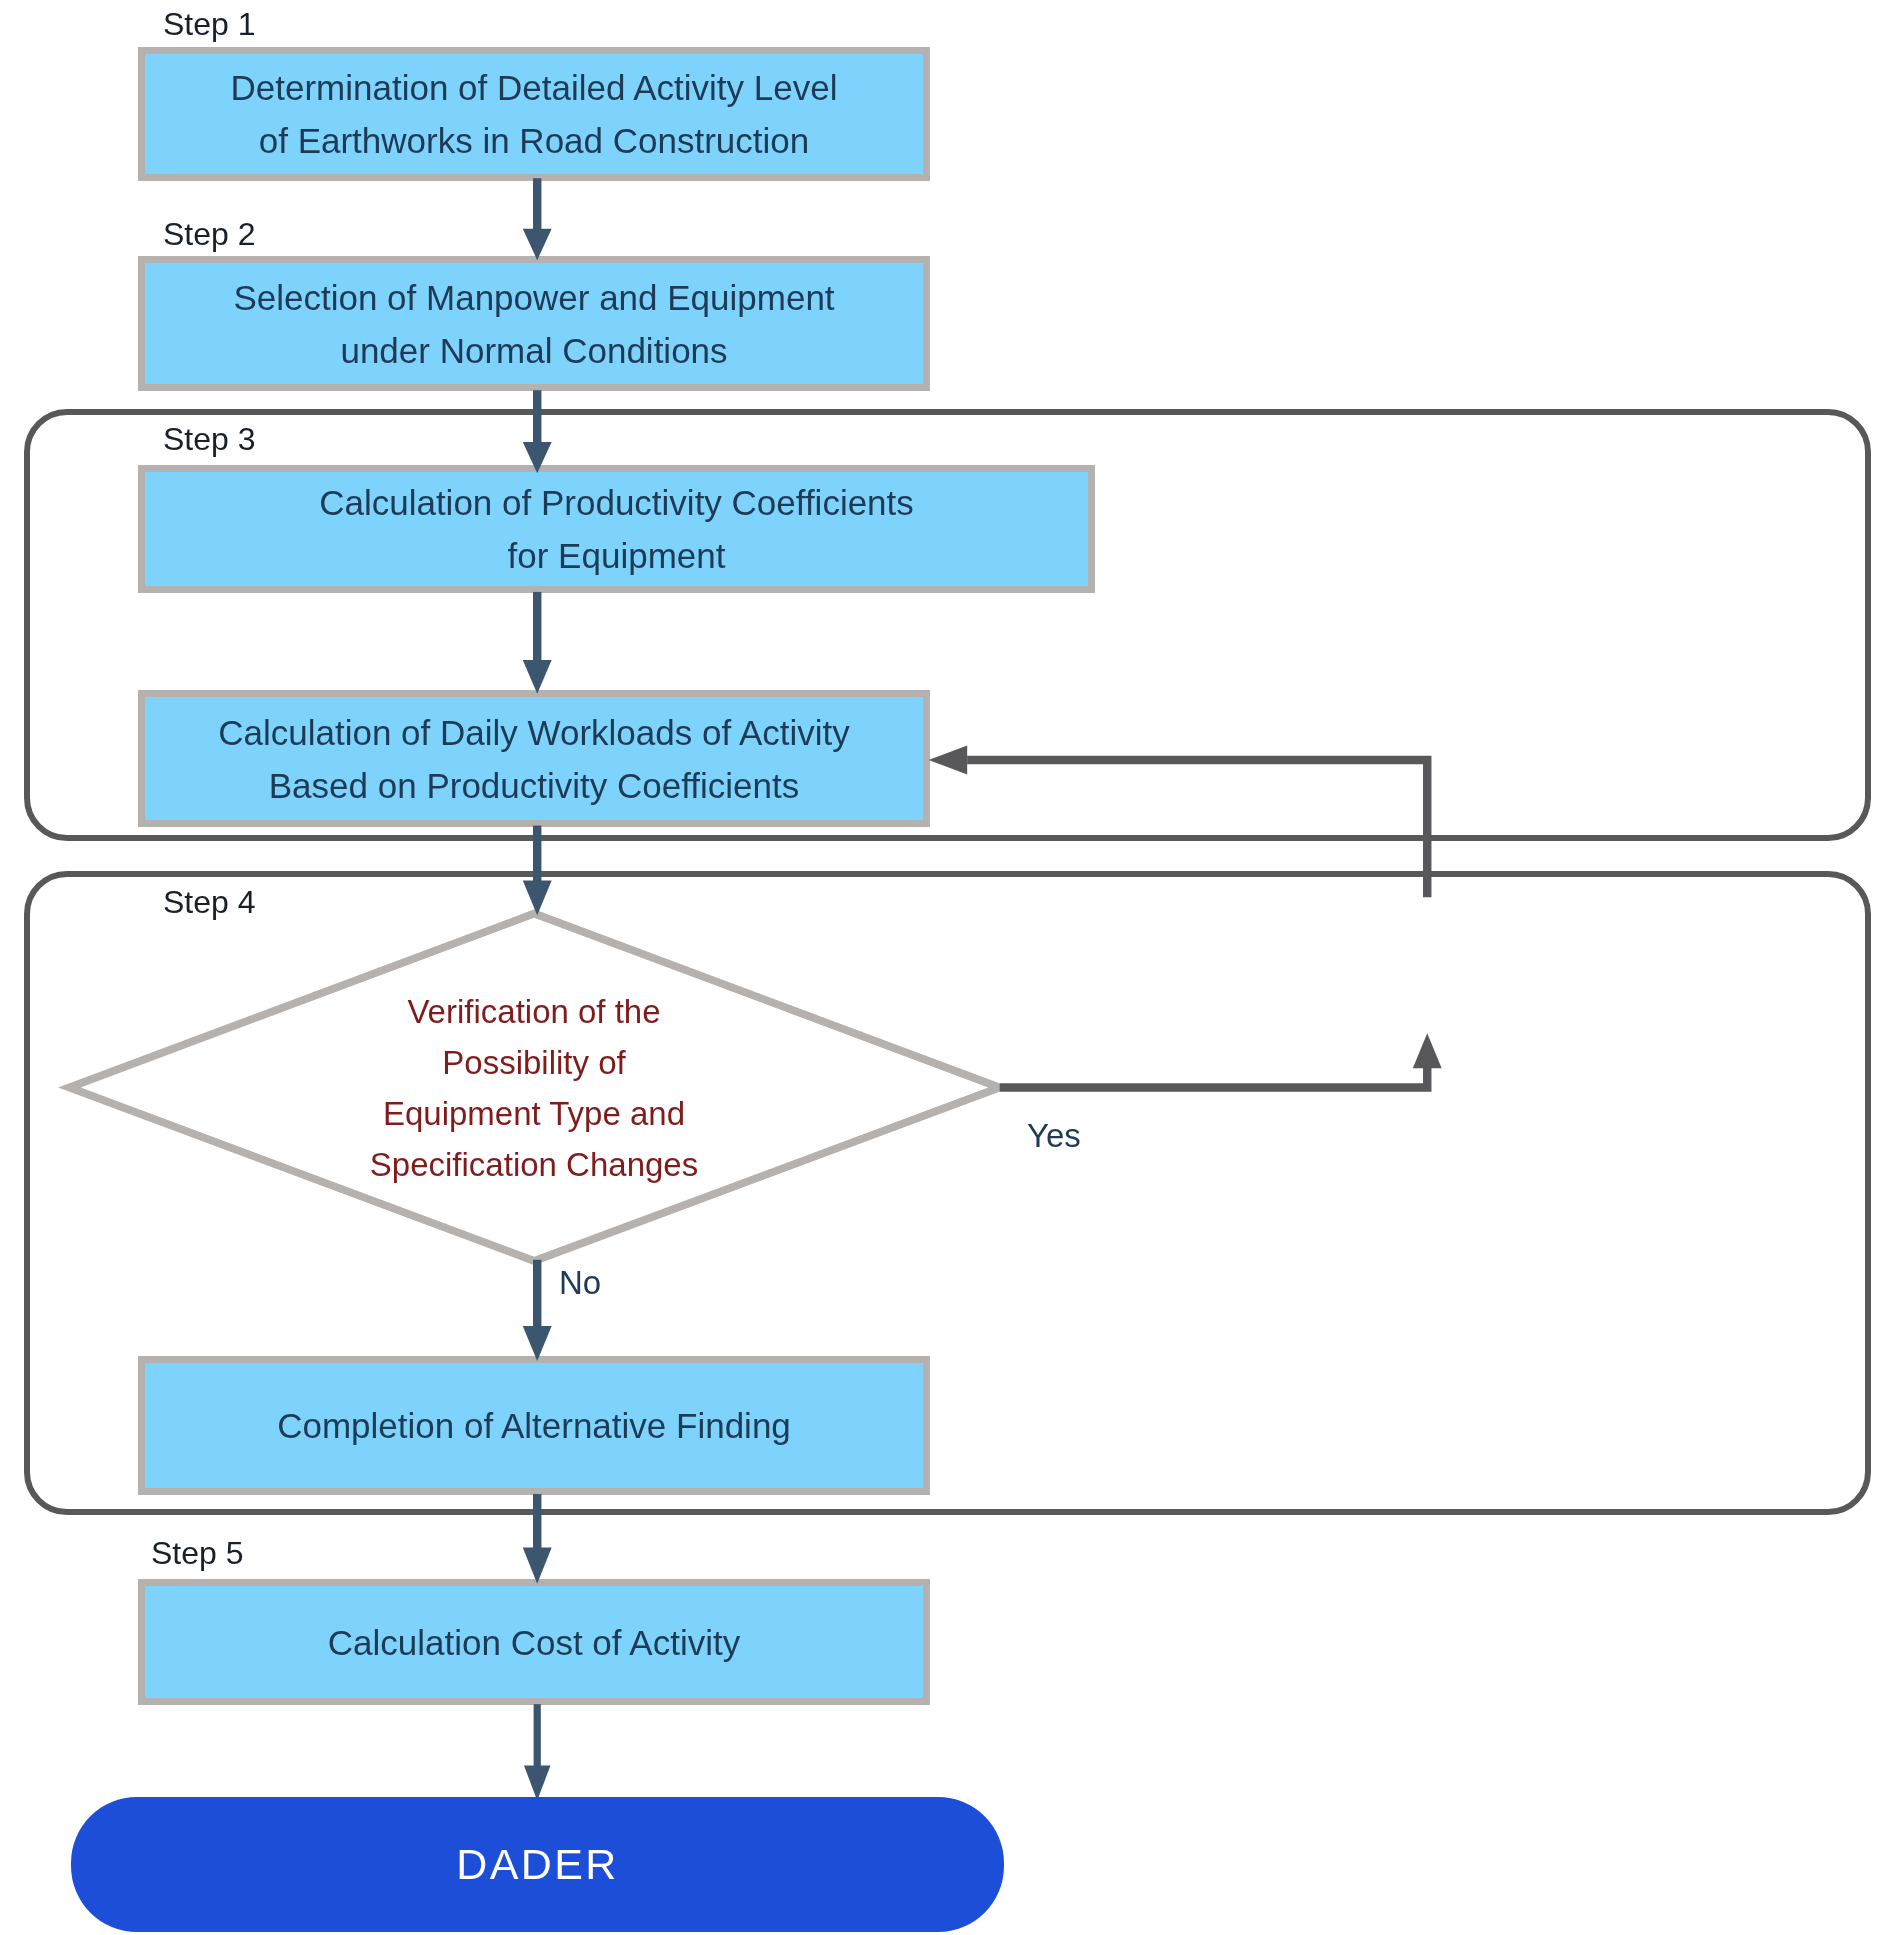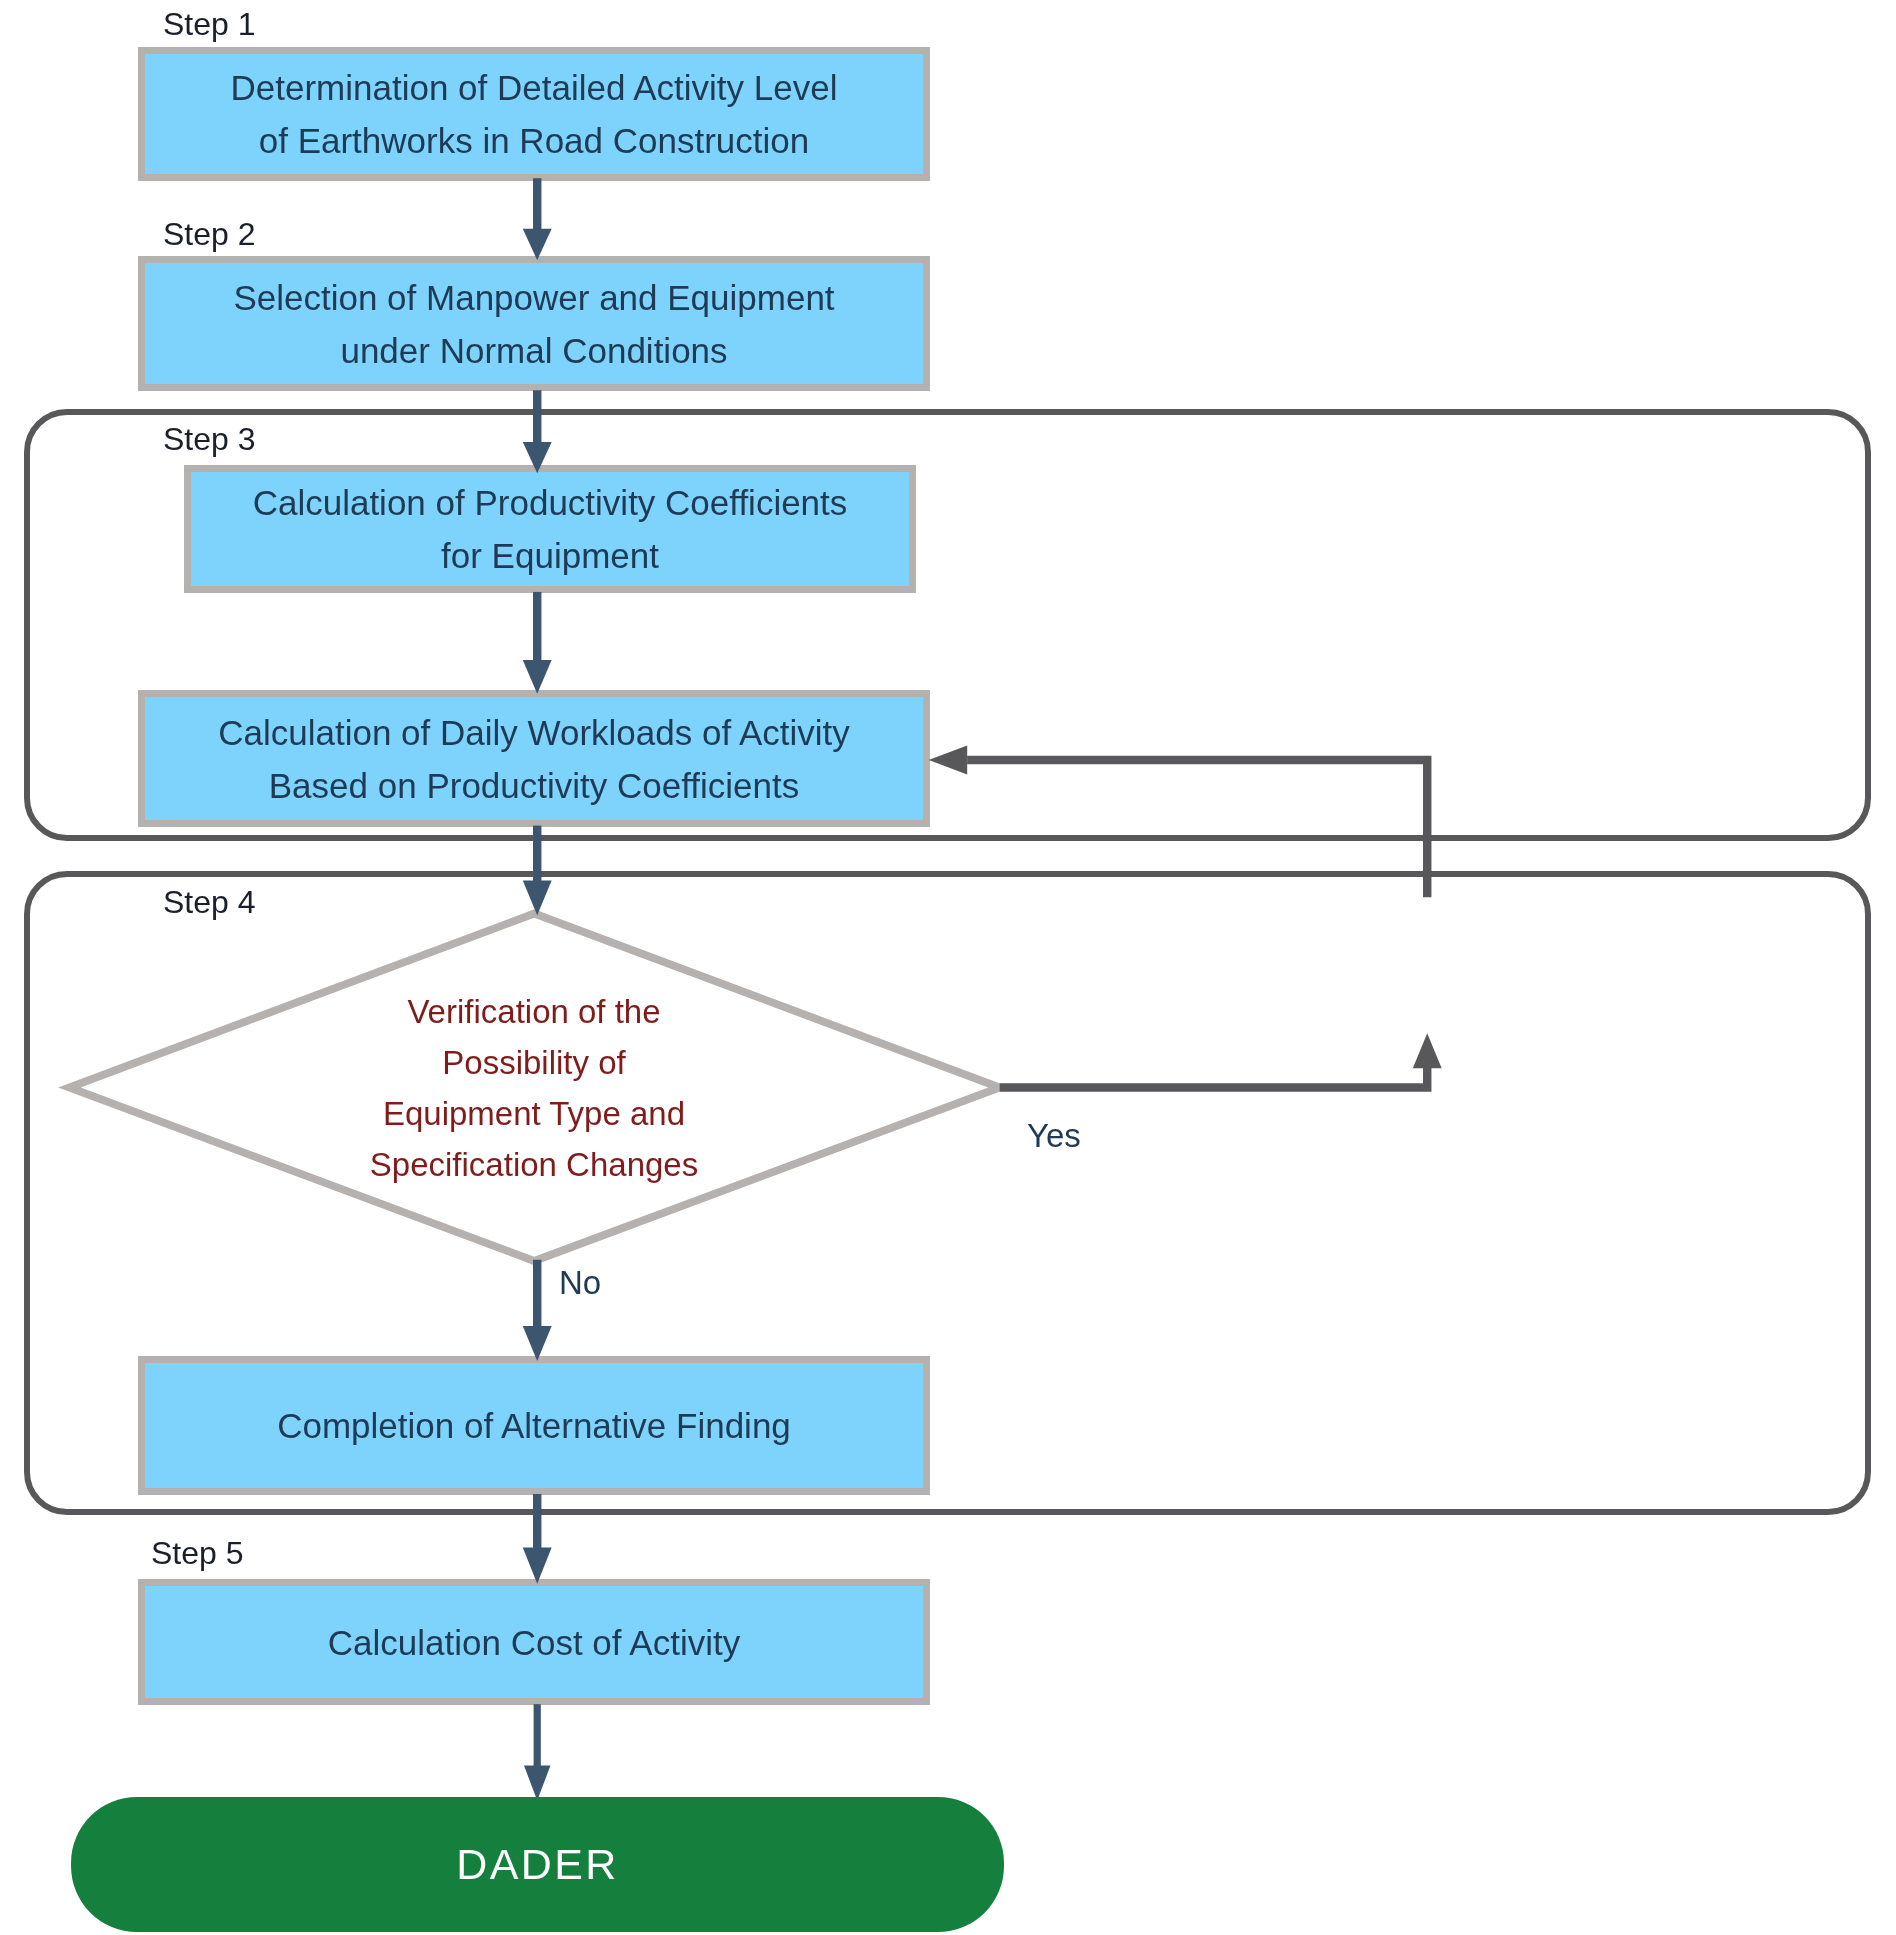--- a/index.html
+++ b/index.html
@@ -83,21 +83,21 @@
     white-space: nowrap;
     z-index: 10;
   }
   
   .pill {
     position: absolute;
     left: 71px;
     top: 1797px;
     width: 933px;
     height: 135px;
-    background: #15803d;
+    background: #1d4ed8;
     border-radius: 66px;
     display: flex;
     align-items: center;
     justify-content: center;
     z-index: 6;
   }
   .pill .pill-text {
     color: #ffffff;
     font-size: 43px;
     letter-spacing: 2.4px;
@@ -114,21 +114,21 @@
   <div class="box" style="left:138px; top:47px; width:792px; height:134px;">
     <div class="line">Determination of Detailed Activity Level</div>
     <div class="line">of Earthworks in Road Construction</div>
   </div>
 
   <div class="box" style="left:138px; top:256px; width:792px; height:135px;">
     <div class="line">Selection of Manpower and Equipment</div>
     <div class="line">under Normal Conditions</div>
   </div>
 
-  <div class="box" style="left:138px; top:465px; width:732px; height:128px;margin-left:46px;">
+  <div class="box" style="left:138px; top:465px; width:957px; height:128px;">
     <div class="line">Calculation of Productivity Coefficients</div>
     <div class="line">for Equipment</div>
   </div>
 
   <div class="box" style="left:138px; top:690px; width:792px; height:137px;">
     <div class="line">Calculation of Daily Workloads of Activity</div>
     <div class="line">Based on Productivity Coefficients</div>
   </div>
 
 

